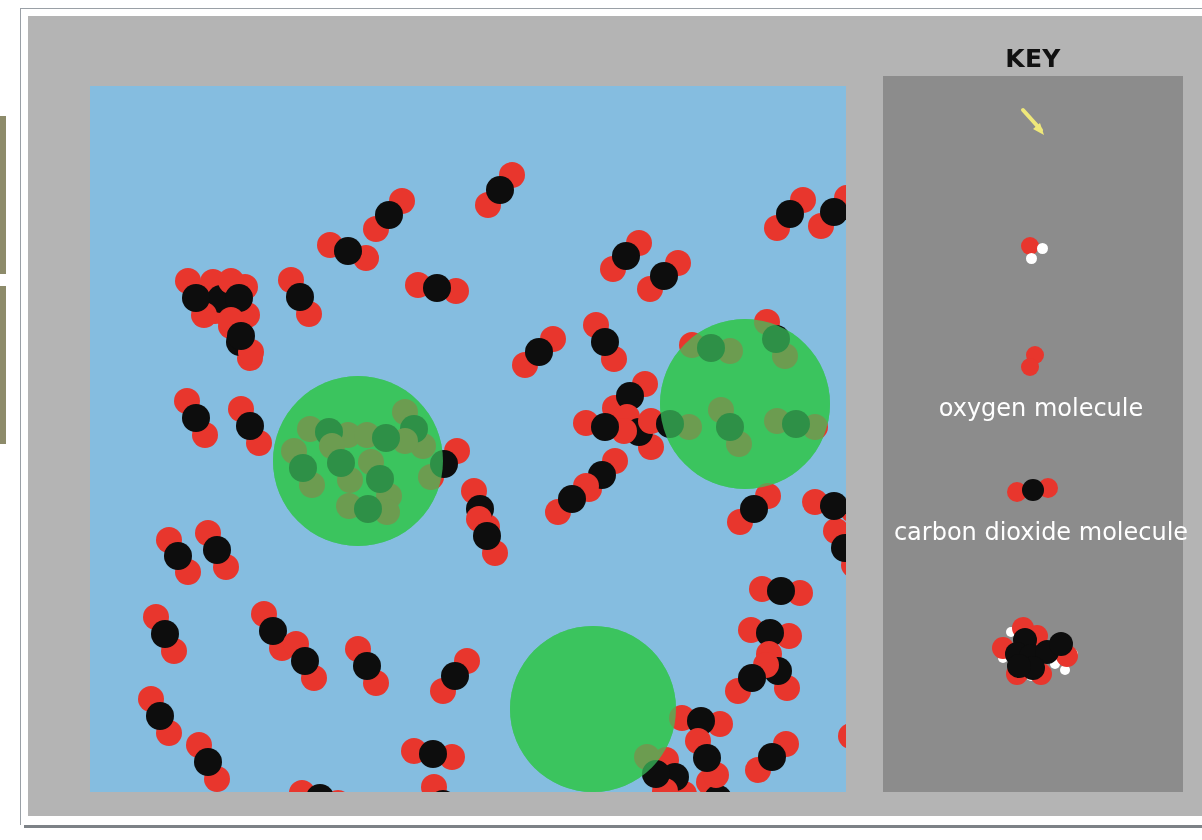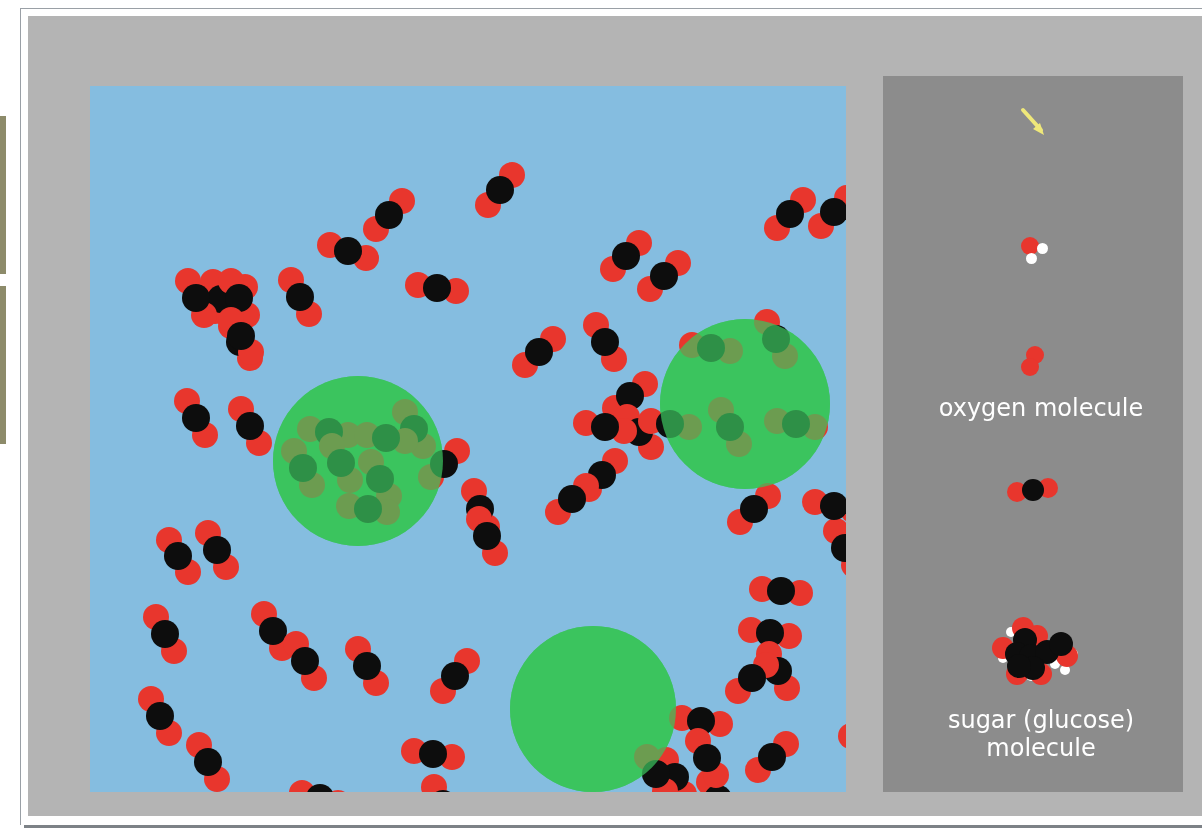--- a/index.html
+++ b/index.html
@@ -415,20 +415,21 @@
             <div class="atom o" style="left: -21.92px; top: -29.776px; width: 26px; height: 26px;"></div>
             <div class="atom o" style="left: -4.08004px; top: 3.776px; width: 26px; height: 26px;"></div>
             <div class="atom c" style="left: -14px; top: -14px; width: 28px; height: 28px;"></div>
           </div>
         </div>
         <div class="chloro-overlay" style="left: 183px; top: 290px; width: 170px; height: 170px;"></div>
         <div class="chloro-overlay" style="left: 570px; top: 233px; width: 170px; height: 170px;"></div>
         <div class="chloro-overlay" style="left: 420px; top: 540px; width: 166px; height: 166px;"></div>
       </div>
 
+    <div class="key-title">KEY</div>
     <div class="key-panel" id="key-panel" style="background: rgb(140, 140, 140);">
         <div class="key-item" style="top: 22px;">
           <div class="key-glyph"><svg width="300" height="50" viewBox="0 0 300 50">
               <line x1="140" y1="12" x2="158" y2="32" stroke="#efe87a" stroke-width="4" stroke-linecap="round"></line>
               <polygon points="161,37 150,31 157,25" fill="#efe87a"></polygon>
             </svg></div>
         </div>
         <div class="key-item" style="top: 148px;">
           <div class="key-glyph">
             <div class="atom o" style="left: 138px; top: 13px; width: 18px; height: 18px;"></div>
@@ -443,20 +444,21 @@
           </div>
         </div>
         <div class="key-item key-label" style="top: 318px; color: rgb(255, 255, 255);">oxygen molecule</div>
         <div class="key-item" style="top: 390px;">
           <div class="key-glyph">
             <div class="atom o" style="left: 124px; top: 16px; width: 20px; height: 20px;"></div>
             <div class="atom o" style="left: 155px; top: 12px; width: 20px; height: 20px;"></div>
             <div class="atom c" style="left: 139px; top: 13px; width: 22px; height: 22px;"></div>
           </div>
         </div>
+        <div class="key-item key-label" style="top: 442px; color: rgb(255, 255, 255);">carbon dioxide molecule</div>
         <div class="key-item" style="top: 530px;">
           <div class="key-glyph" style="height: 86px;">
             <div class="atom h" style="left: 123px; top: 21px; width: 10px; height: 10px;"></div>
             <div class="atom h" style="left: 111px; top: 35px; width: 10px; height: 10px;"></div>
             <div class="atom h" style="left: 131px; top: 59px; width: 10px; height: 10px;"></div>
             <div class="atom h" style="left: 143px; top: 65px; width: 10px; height: 10px;"></div>
             <div class="atom h" style="left: 171px; top: 27px; width: 10px; height: 10px;"></div>
             <div class="atom h" style="left: 185px; top: 43px; width: 10px; height: 10px;"></div>
             <div class="atom h" style="left: 157px; top: 59px; width: 10px; height: 10px;"></div>
             <div class="atom h" style="left: 139px; top: 25px; width: 10px; height: 10px;"></div>
@@ -472,17 +474,16 @@
             <div class="atom o" style="left: 147px; top: 57px; width: 22px; height: 22px;"></div>
             <div class="atom c" style="left: 130px; top: 22px; width: 24px; height: 24px;"></div>
             <div class="atom c" style="left: 122px; top: 36px; width: 24px; height: 24px;"></div>
             <div class="atom c" style="left: 136px; top: 38px; width: 24px; height: 24px;"></div>
             <div class="atom c" style="left: 152px; top: 34px; width: 24px; height: 24px;"></div>
             <div class="atom c" style="left: 166px; top: 26px; width: 24px; height: 24px;"></div>
             <div class="atom c" style="left: 138px; top: 50px; width: 24px; height: 24px;"></div>
             <div class="atom c" style="left: 124px; top: 48px; width: 24px; height: 24px;"></div>
           </div>
         </div>
-        <div class="key-item key-label" style="top: 630px; color: rgb(255, 255, 255);">sugar (glucose) molecule</div>
       </div>
 
   </div>
 </div>
 
 </body></html>

